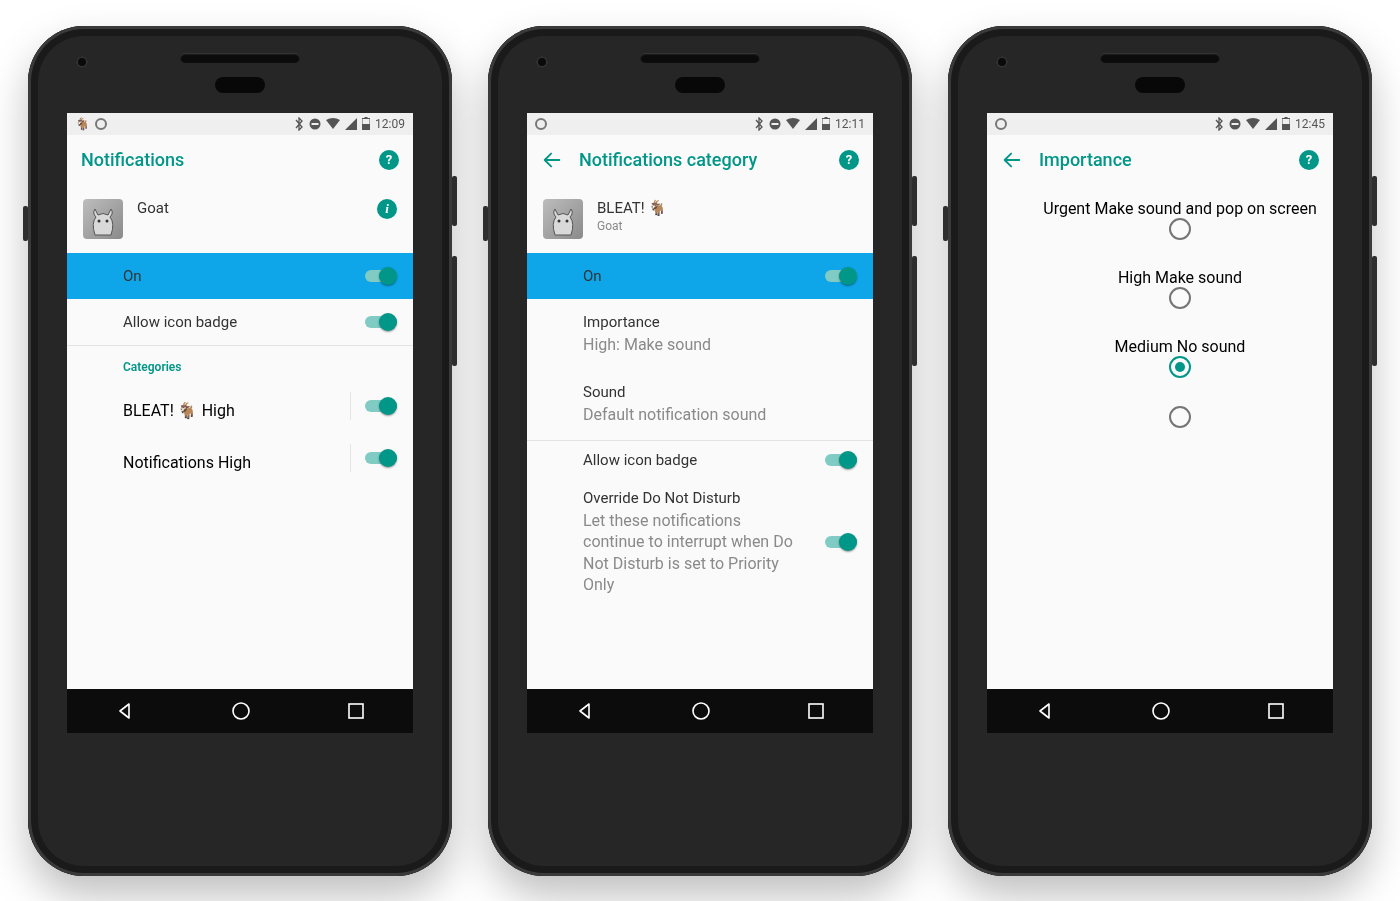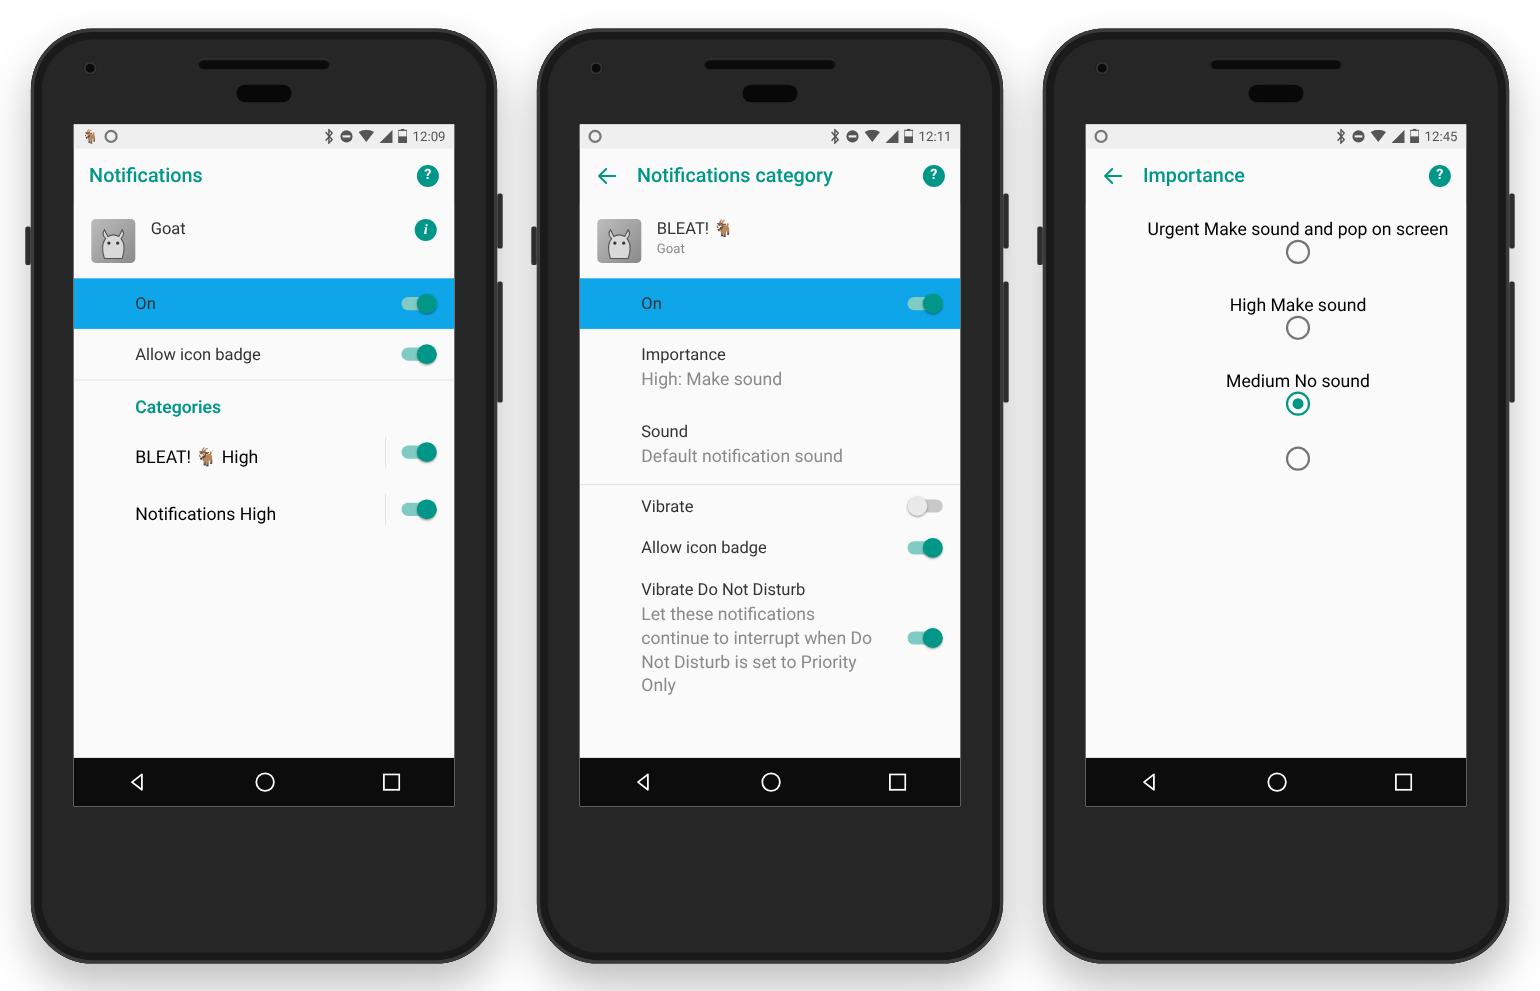--- a/index.html
+++ b/index.html
@@ -54,21 +54,21 @@
   .headrow .col{flex:1;display:flex;flex-direction:column;}
   .headrow .name{font-size:15px;color:var(--text);}
   .headrow .sub{font-size:12px;color:var(--sub);margin-top:2px;}
   .info{width:20px;height:20px;border-radius:50%;background:var(--teal);color:#fff;display:flex;align-items:center;justify-content:center;font-size:13px;font-weight:700;font-family:serif;font-style:italic;cursor:pointer;}
   
   .row{display:flex;align-items:center;padding:14px 16px 14px 56px;gap:10px;}
   .row.shaded{background:#0ea5e9;}
   .row .col{flex:1;display:flex;flex-direction:column;}
   .row .label{font-size:15px;color:var(--text);}
   .row .sub{font-size:16px;color:var(--sub);margin-top:3px;line-height:1.35;}
-  .section{font-size:16px;color:var(--teal);font-weight:600;padding:14px 16px 6px 56px;}
+  .section{font-size:12px;color:var(--teal);font-weight:600;padding:14px 16px 6px 56px;}
   .hr{height:1px;background:var(--divider);margin:0;}
   
   .sw{width:32px;height:18px;position:relative;cursor:pointer;}
   .sw .track{position:absolute;top:3px;width:32px;height:12px;border-radius:10px;background:#c8c8c8;}
   .sw .knob{position:absolute;top:0;width:18px;height:18px;border-radius:50%;background:#e9e9e9;box-shadow:0 1px 2px rgba(0,0,0,.4);}
   .sw.on .track{background:#80cbc4;}
   .sw.on .knob{background:var(--teal);right:0;}
   .sw.off .knob{left:0;}
   
   .catrow{display:flex;align-items:flex-end;padding:12px 16px 12px 56px;}
@@ -294,44 +294,35 @@
 
         <div class="row">
           <div class="col">
             <span class="label">Sound</span>
             <span class="sub">Default notification sound</span>
           </div>
         </div>
 
         <div class="hr"></div>
 
-        <div class="row" style="padding-top:10px;padding-bottom:10px;">
-          <div class="col">
-              <span class="label">Vibrate</span>
-            </div>
-          <div class="sw off">
-              <div class="track"></div>
-              <div class="knob"></div>
-            </div>
-        </div>
 
         <div class="row" style="padding-top:10px;padding-bottom:10px;">
           <div class="col">
               <span class="label">Allow icon badge</span>
             </div>
           <div class="sw on">
               <div class="track"></div>
               <div class="knob"></div>
             </div>
         </div>
 
 
         <div class="row" style="padding-top:10px;padding-bottom:10px;">
           <div class="col">
-            <span class="label">Vibrate Do Not Disturb</span>
+            <span class="label">Override Do Not Disturb</span>
             <span class="sub" style="max-width:220px;">Let these notifications continue to interrupt when Do Not Disturb is set to Priority Only</span>
           </div>
           <div class="sw on">
               <div class="track"></div>
               <div class="knob"></div>
             </div>
         </div>
       </div>
 
       <div class="navbar">

